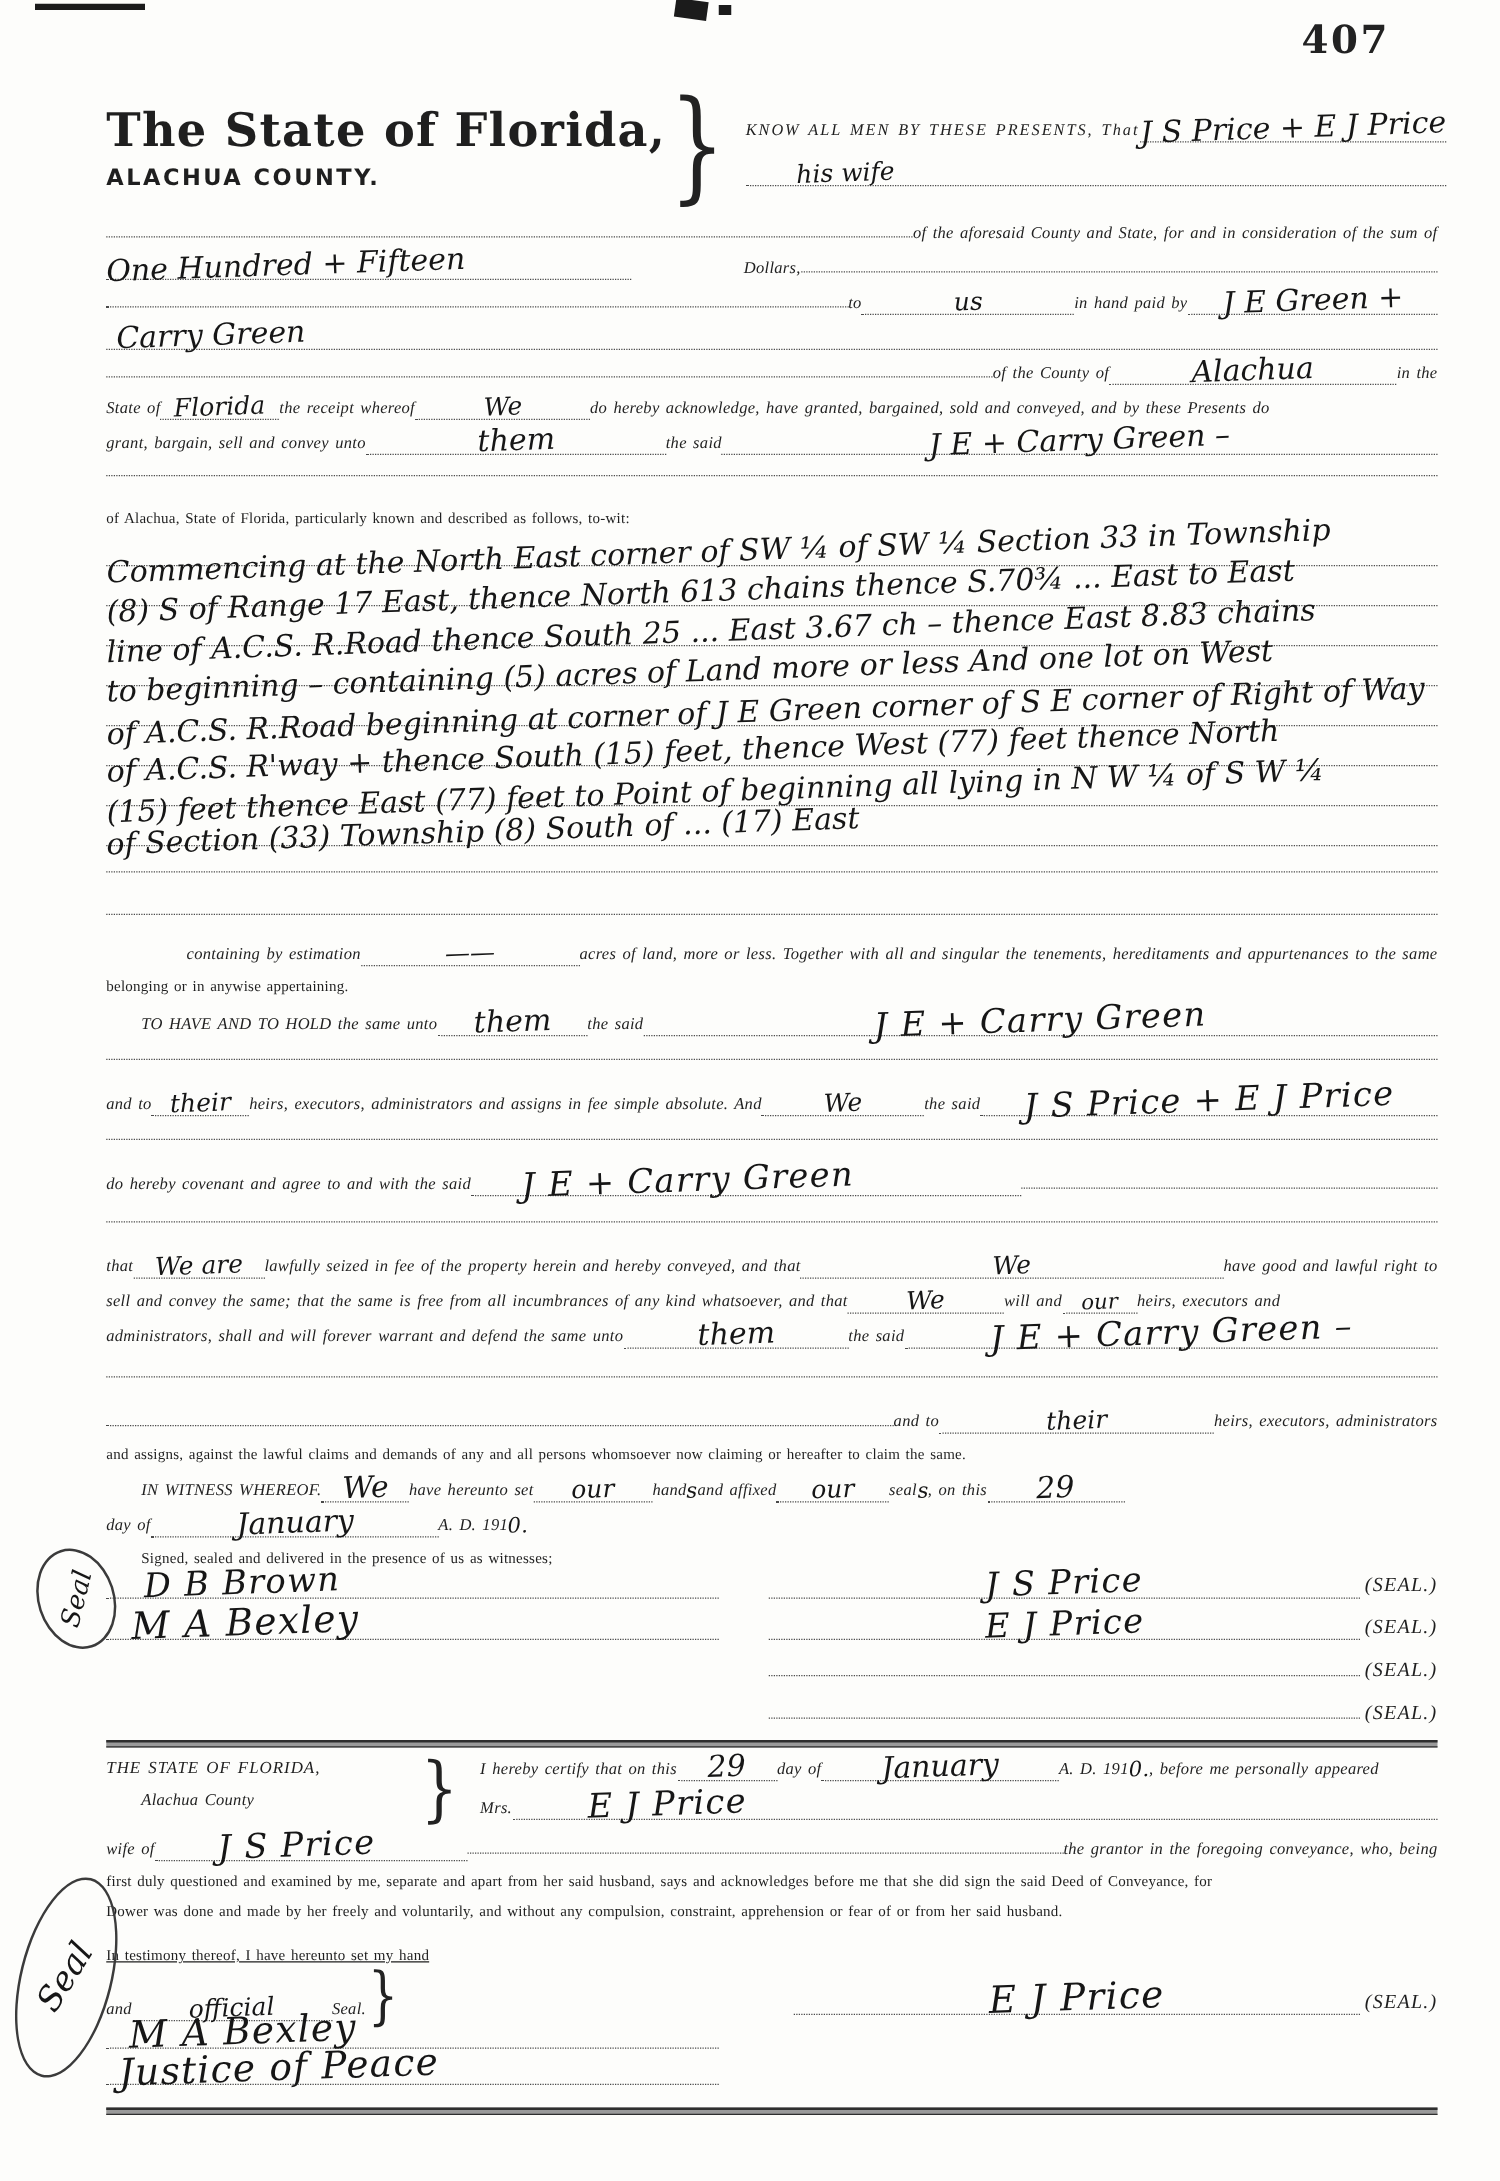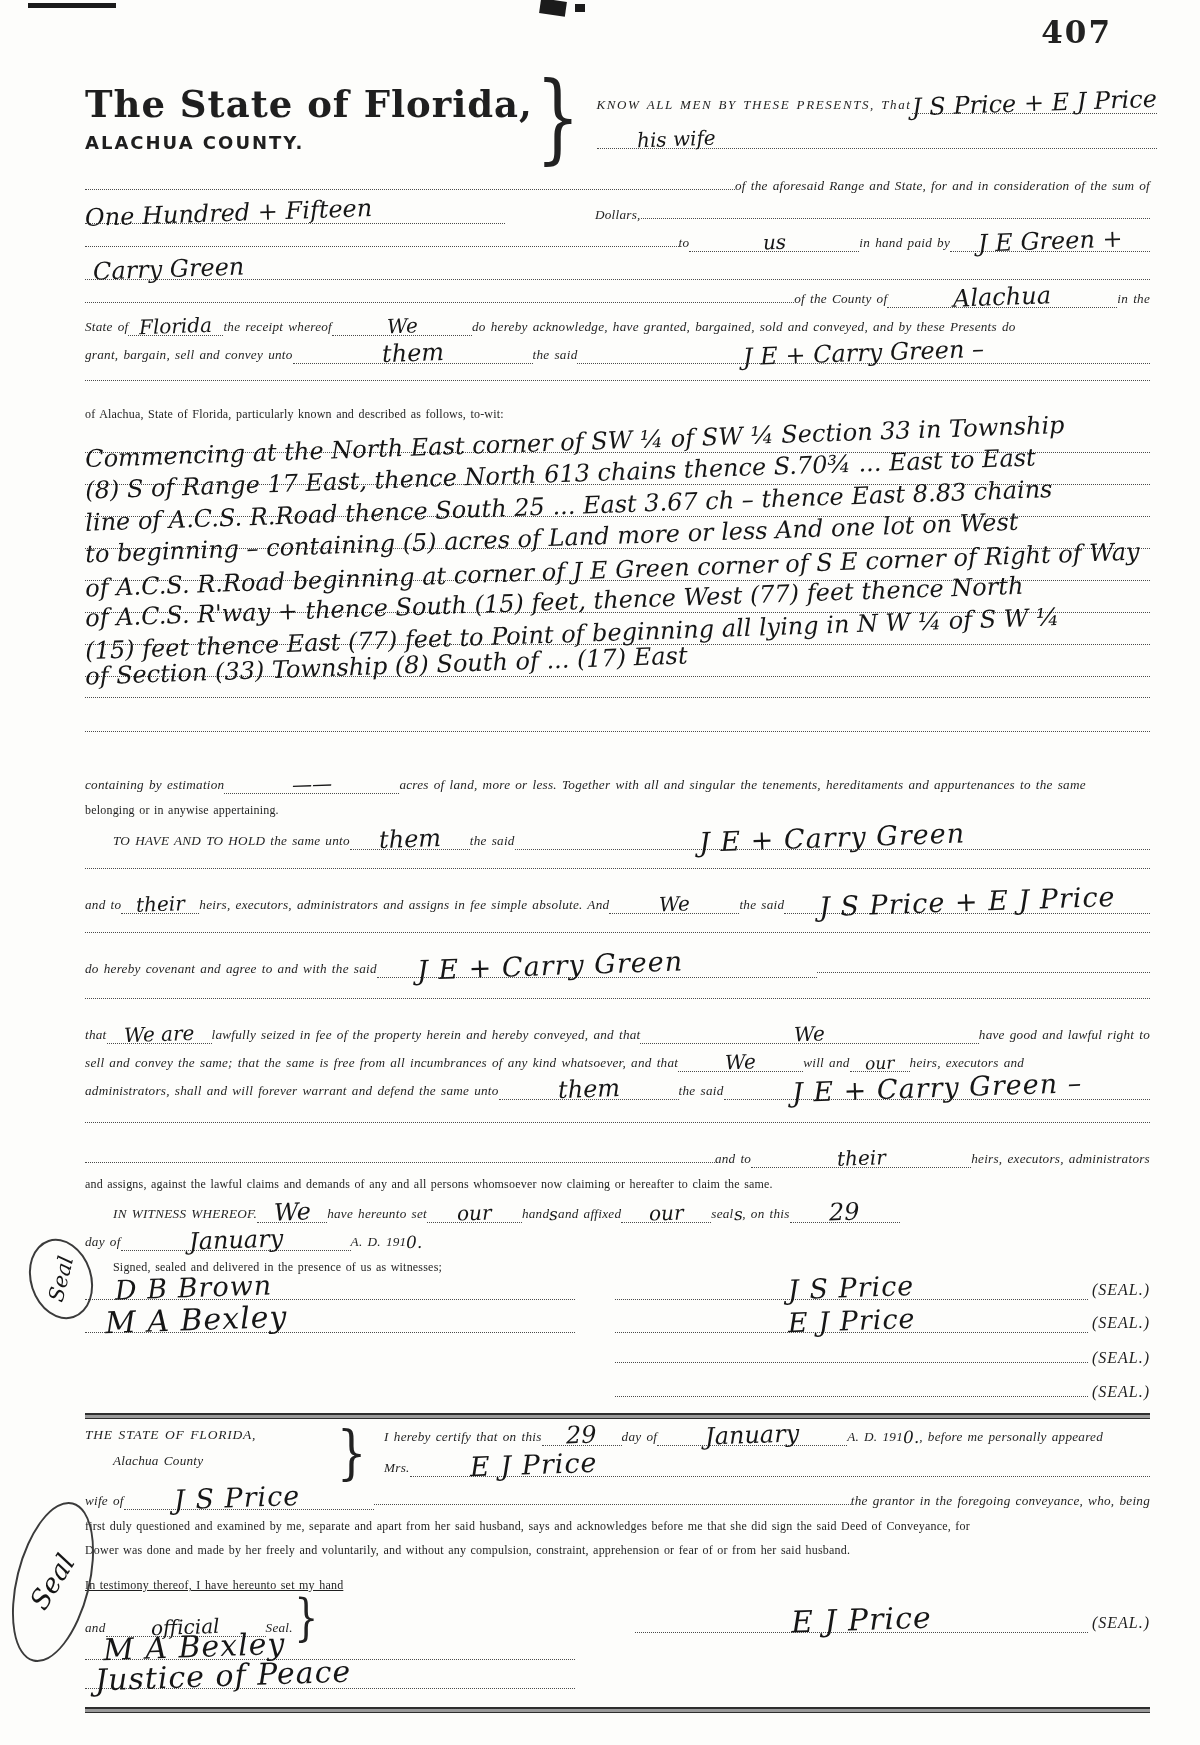--- a/index.html
+++ b/index.html
@@ -58,21 +58,21 @@
           <span class="blank"><span class="hw big">J S Price + E J Price</span></span>
         </div>
         <div class="row" style="margin-top:16px;">
           <span class="blank left"><span class="hw" style="margin-left:40px;">his wife</span></span>
         </div>
       </div>
     </div>
 
     <div class="row" style="margin-top:22px;">
       <span class="blank"></span>
-      <span class="printed">of the aforesaid Range and State, for and in consideration of the sum of</span>
+      <span class="printed">of the aforesaid County and State, for and in consideration of the sum of</span>
     </div>
 
     <div class="row">
       <span class="blank left" style="flex:0 0 420px;"><span class="hw big">One Hundred + Fifteen</span></span>
       <span class="gap" style="width:90px;"></span>
       <span class="printed">Dollars,</span>
       <span class="blank"></span>
     </div>
 
     <div class="row">
@@ -141,21 +141,21 @@
         <span class="blank left"><span class="hw big">of Section  (33) Township  (8) South of ... (17) East</span></span>
       </div>
 
     <div class="row" style="margin-top:20px;">
         <span class="blank"></span>
       </div>
     <div class="row" style="margin-top:16px;">
         <span class="blank"></span>
       </div>
 
-    <div class="row" style="margin-top:26px;">
+    <div class="row" style="margin-top:5px;justify-content:flex-end;">
       <span class="printed">containing by estimation</span>
       <span class="blank" style="flex:0 0 175px;"><span class="hw">——</span></span>
       <span class="printed">acres of land, more or less.  Together with all and singular the tenements, hereditaments and appurtenances to the same</span>
     </div>
     <div class="pline">belonging or in anywise appertaining.</div>
 
     <div class="row" style="margin-top:13px;">
       <span class="printed" style="padding-left:28px;">TO HAVE AND TO HOLD the same unto</span>
       <span class="blank" style="flex:0 0 120px;"><span class="hw big">them</span></span>
       <span class="printed">the said</span>

